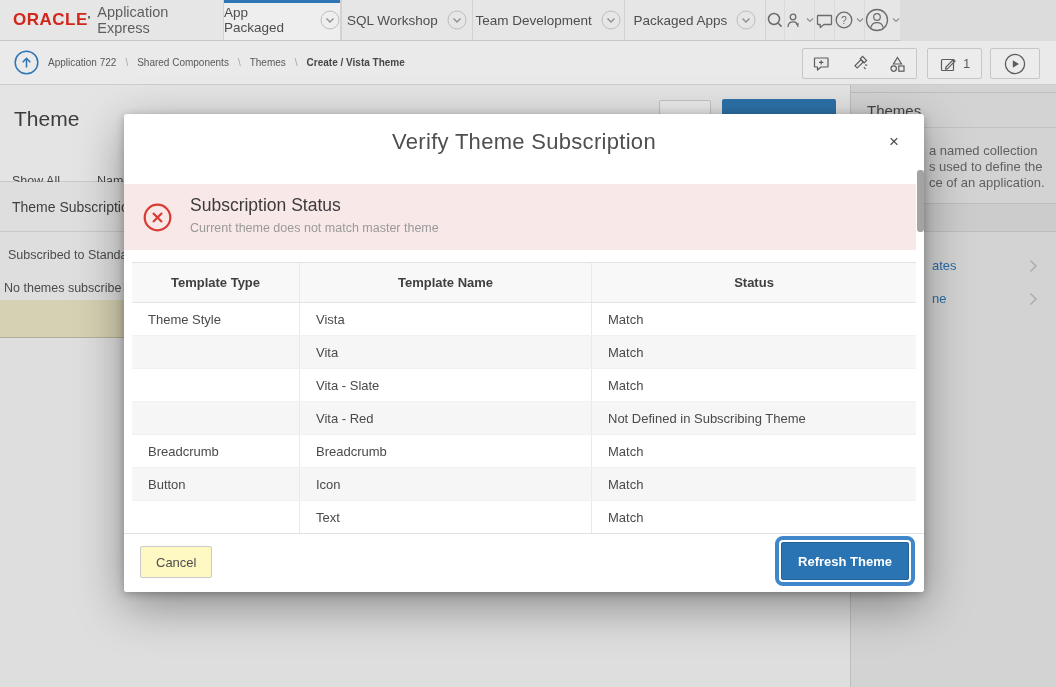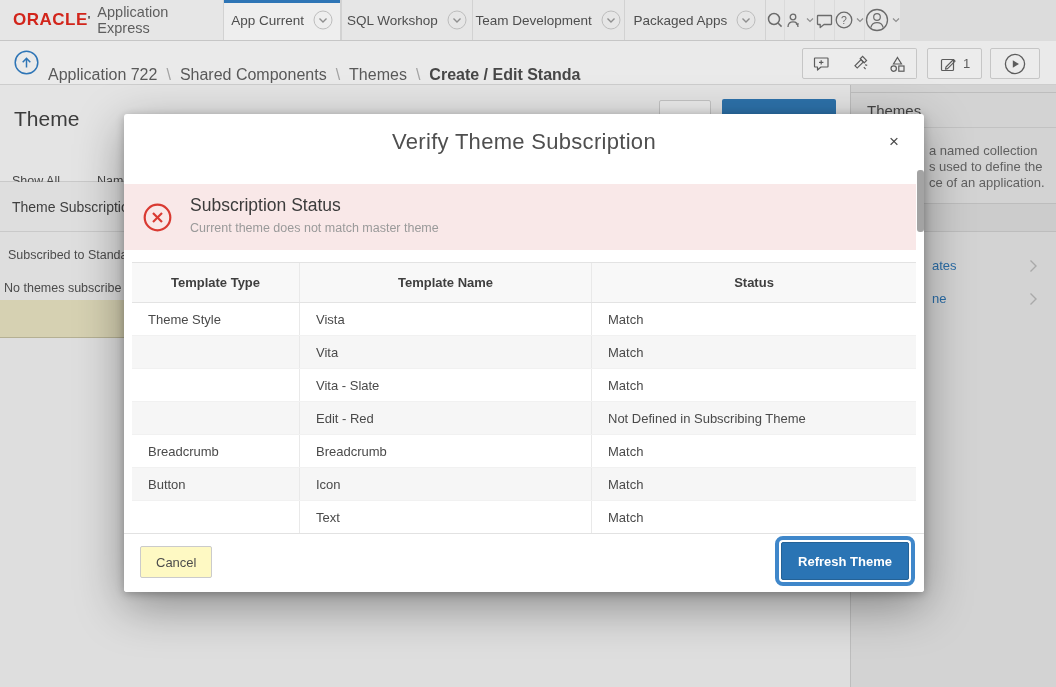--- a/index.html
+++ b/index.html
@@ -19,21 +19,21 @@
   .nav-tab{display:flex;align-items:center;justify-content:center;gap:9px;border-left:1px solid #d2d2d2;font-size:13.5px;color:#4e4e4e;cursor:default;}
   .nav-tab.active{background:#eeeeee;box-shadow:inset 0 3px 0 0 #2e75b6;border-right:1px solid #d2d2d2;}
   .t1{width:122px}.t2{width:135px}.t3{width:157px}.t4{width:146px}
   .icon-cells{display:flex;flex:1;align-items:stretch;}
   .icon-cell{flex:1;display:flex;align-items:center;justify-content:center;gap:3px;border-left:1px solid #dadada;color:#6b6b6b;}
   .icon-cell:first-child{border-left:1px solid #d2d2d2;}
 
   
   .crumbbar{position:absolute;left:0;top:41px;width:1056px;height:44px;background:#eaeaea;border-bottom:1px solid #cdcdcd;}
   .up-btn{position:absolute;left:14px;top:9px;width:25px;height:25px;}
-  .crumbs{position:absolute;left:48px;top:12px;height:43px;display:flex;align-items:center;font-size:16px;color:#595959;white-space:nowrap;}
+  .crumbs{position:absolute;left:48px;top:0;height:43px;display:flex;align-items:center;font-size:10px;color:#595959;white-space:nowrap;}
   .crumb-sep{color:#a3a3a3;margin:0 9px;}
   .crumb.last{font-weight:bold;color:#474747;}
   .cb-btn{position:absolute;top:7px;height:31px;background:#ececec;border:1px solid #c6c6c6;display:flex;align-items:center;justify-content:center;gap:6px;color:#5c5c5c;font-size:13px;}
   .cb-g1{left:802px;width:39px;border-radius:2px 0 0 2px;}
   .cb-g2{left:840px;width:39px;border-left:none;}
   .cb-g3{left:878px;width:39px;border-left:none;border-radius:0 2px 2px 0;}
   .cb-edit{left:927px;width:55px;border-radius:2px;}
   .cb-run{left:990px;width:50px;border-radius:2px;}
 
   
@@ -85,21 +85,21 @@
 </head>
 <body>
 
 <div class="topbar">
   <div class="logo-area">
     <span class="brand">ORACLE</span>
       <sup>'</sup>
     <span class="brand-suffix">Application Express</span>
   </div>
   <div class="nav-tab active t1">
-    <span>App Current</span>
+    <span>App Packaged</span>
     <span>
         <svg width="20" height="20">
           <circle cx="10" cy="10" r="9" fill="none" stroke="#bdbdbd" stroke-width="1"></circle>
           <polyline points="6.5,8.5 10,12 13.5,8.5" fill="none" stroke="#8f8f8f" stroke-width="1.4"></polyline>
         </svg>
       </span>
   </div>
   <div class="nav-tab t2">
     <span>SQL Workshop</span>
     <span>
@@ -195,21 +195,21 @@
         <polyline points="8.7,12.2 12.5,8.4 16.3,12.2" fill="none" stroke="#2e75b6" stroke-width="1.5"></polyline>
       </svg>
     </span>
   <div class="crumbs">
     <span class="crumb">Application 722</span>
     <span class="crumb-sep">\</span>
     <span class="crumb">Shared Components</span>
     <span class="crumb-sep">\</span>
     <span class="crumb">Themes</span>
     <span class="crumb-sep">\</span>
-    <span class="crumb last">Create / Edit Standa</span>
+    <span class="crumb last">Create / Vista Theme</span>
   </div>
   <div class="cb-btn cb-g1">
     <span>
         <svg width="19" height="17">
           <path d="M3 3 h12.5 a0.5 0.5 0 0 1 .5 .5 v8 a0.5 0.5 0 0 1 -.5 .5 h-6.5 l-3.5 3 v-3 H3 a0.5 0.5 0 0 1 -.5 -.5 v-8 a0.5 0.5 0 0 1 .5 -.5 Z" fill="none" stroke="#5c5c5c" stroke-width="1.2" stroke-linejoin="round"></path>
           <line x1="9.2" y1="5.2" x2="9.2" y2="9.6" stroke="#5c5c5c" stroke-width="1.2"></line>
           <line x1="7" y1="7.4" x2="11.4" y2="7.4" stroke="#5c5c5c" stroke-width="1.2"></line>
         </svg>
       </span>
   </div>
@@ -332,21 +332,21 @@
       <div class="c c2">Vita</div>
       <div class="c c3">Match</div>
     </div>
     <div class="t-row">
       <div class="c c1"></div>
       <div class="c c2">Vita - Slate</div>
       <div class="c c3">Match</div>
     </div>
     <div class="t-row striped">
       <div class="c c1"></div>
-      <div class="c c2">Edit - Red</div>
+      <div class="c c2">Vita - Red</div>
       <div class="c c3">Not Defined in Subscribing Theme</div>
     </div>
     <div class="t-row">
       <div class="c c1">Breadcrumb</div>
       <div class="c c2">Breadcrumb</div>
       <div class="c c3">Match</div>
     </div>
     <div class="t-row striped">
       <div class="c c1">Button</div>
       <div class="c c2">Icon</div>

